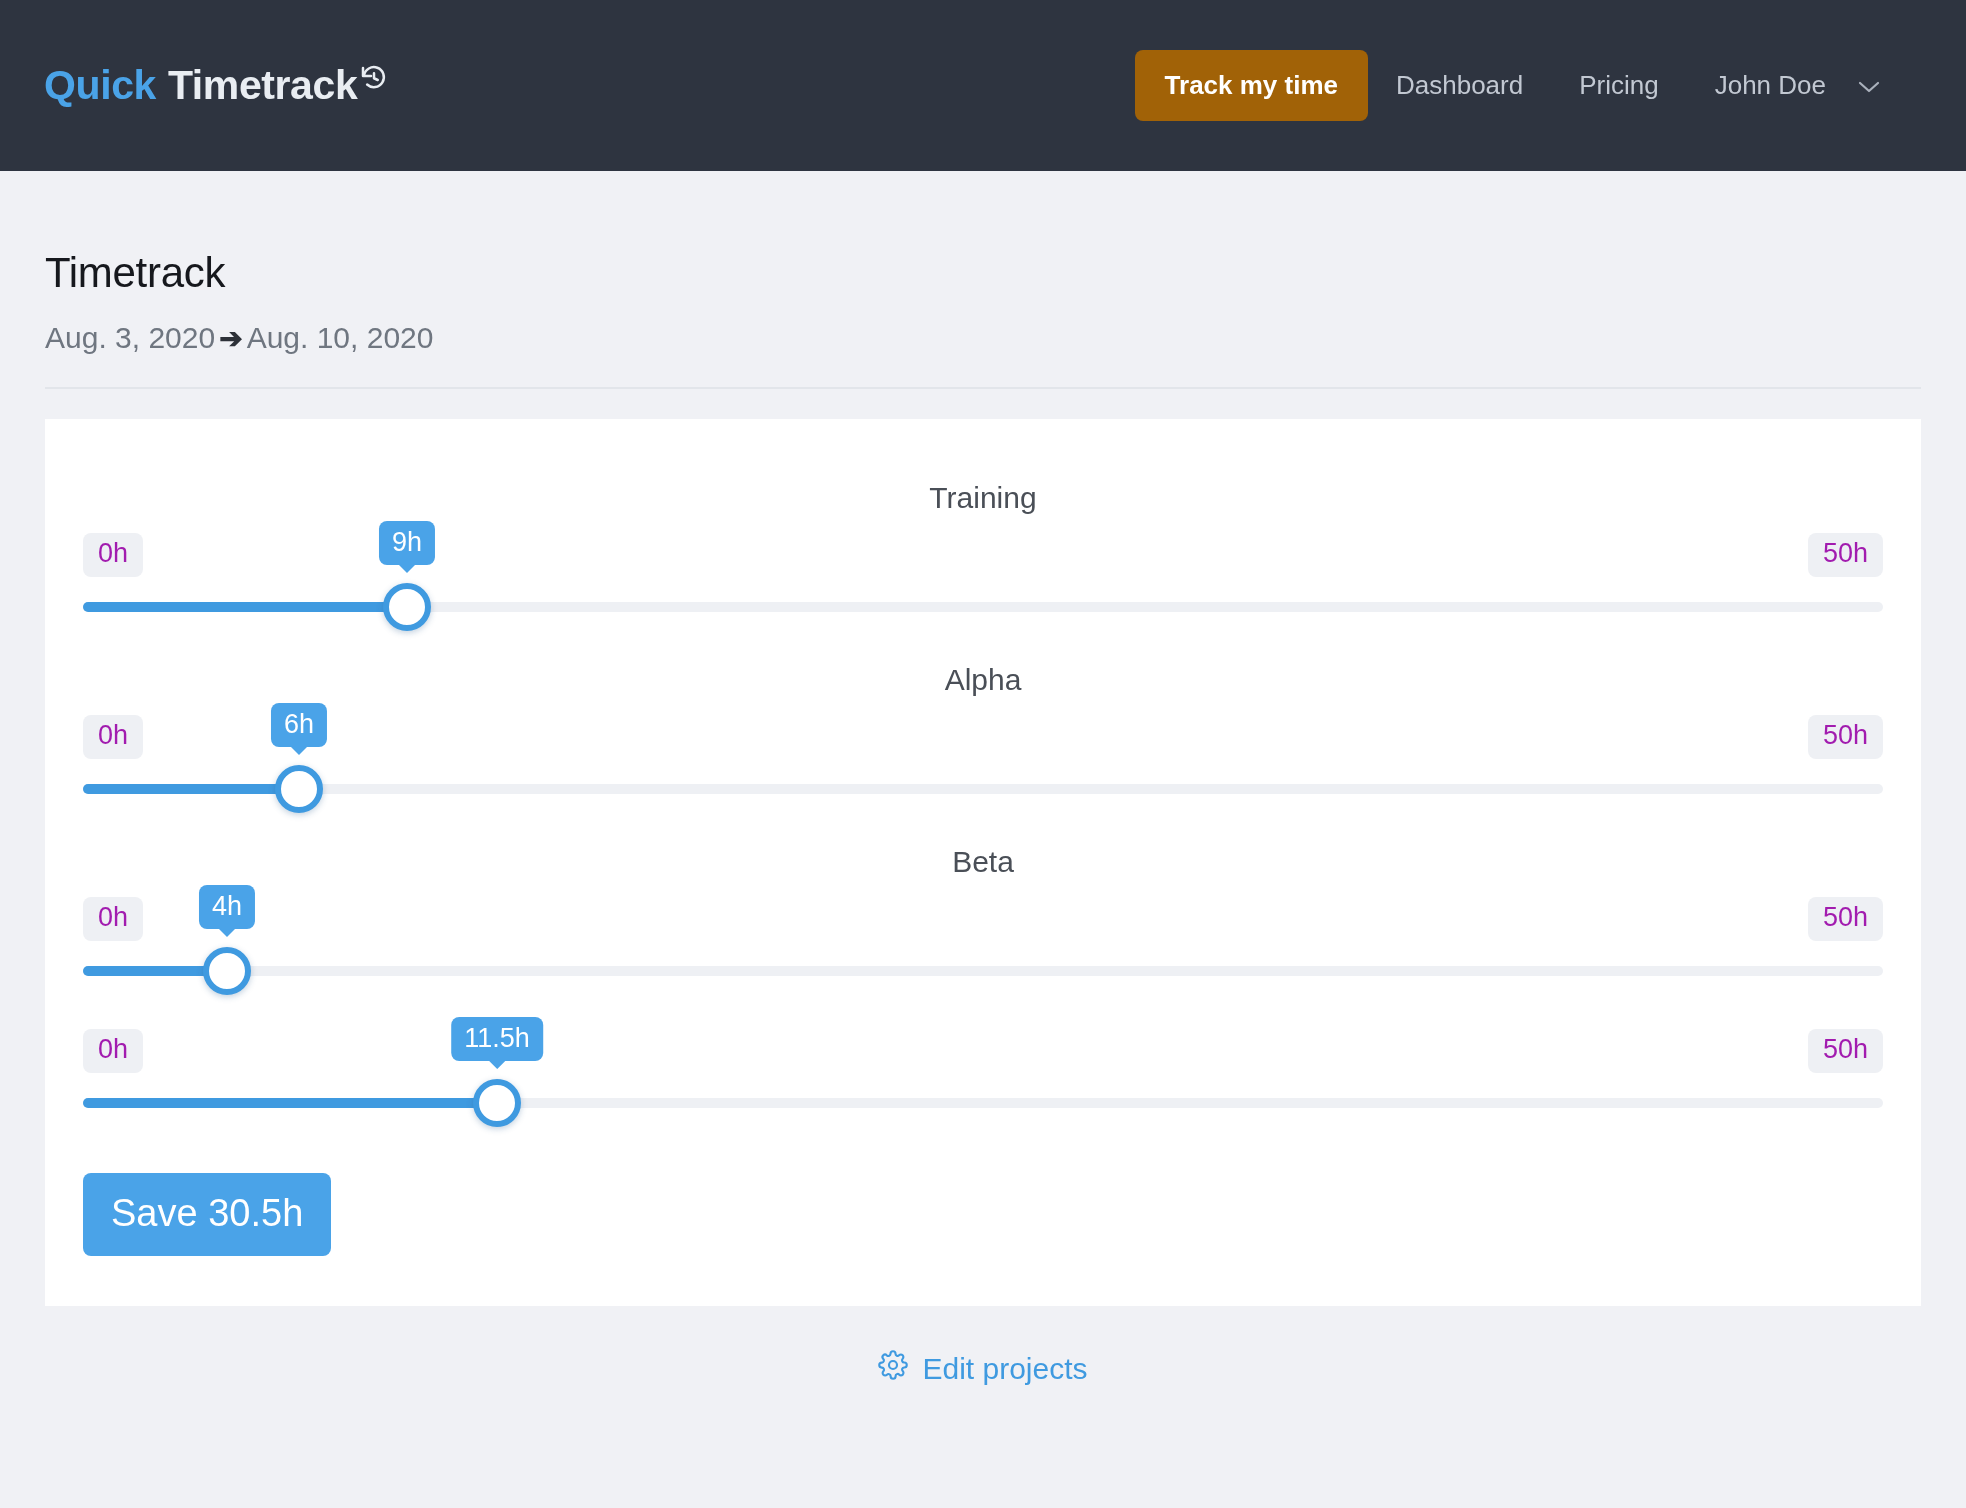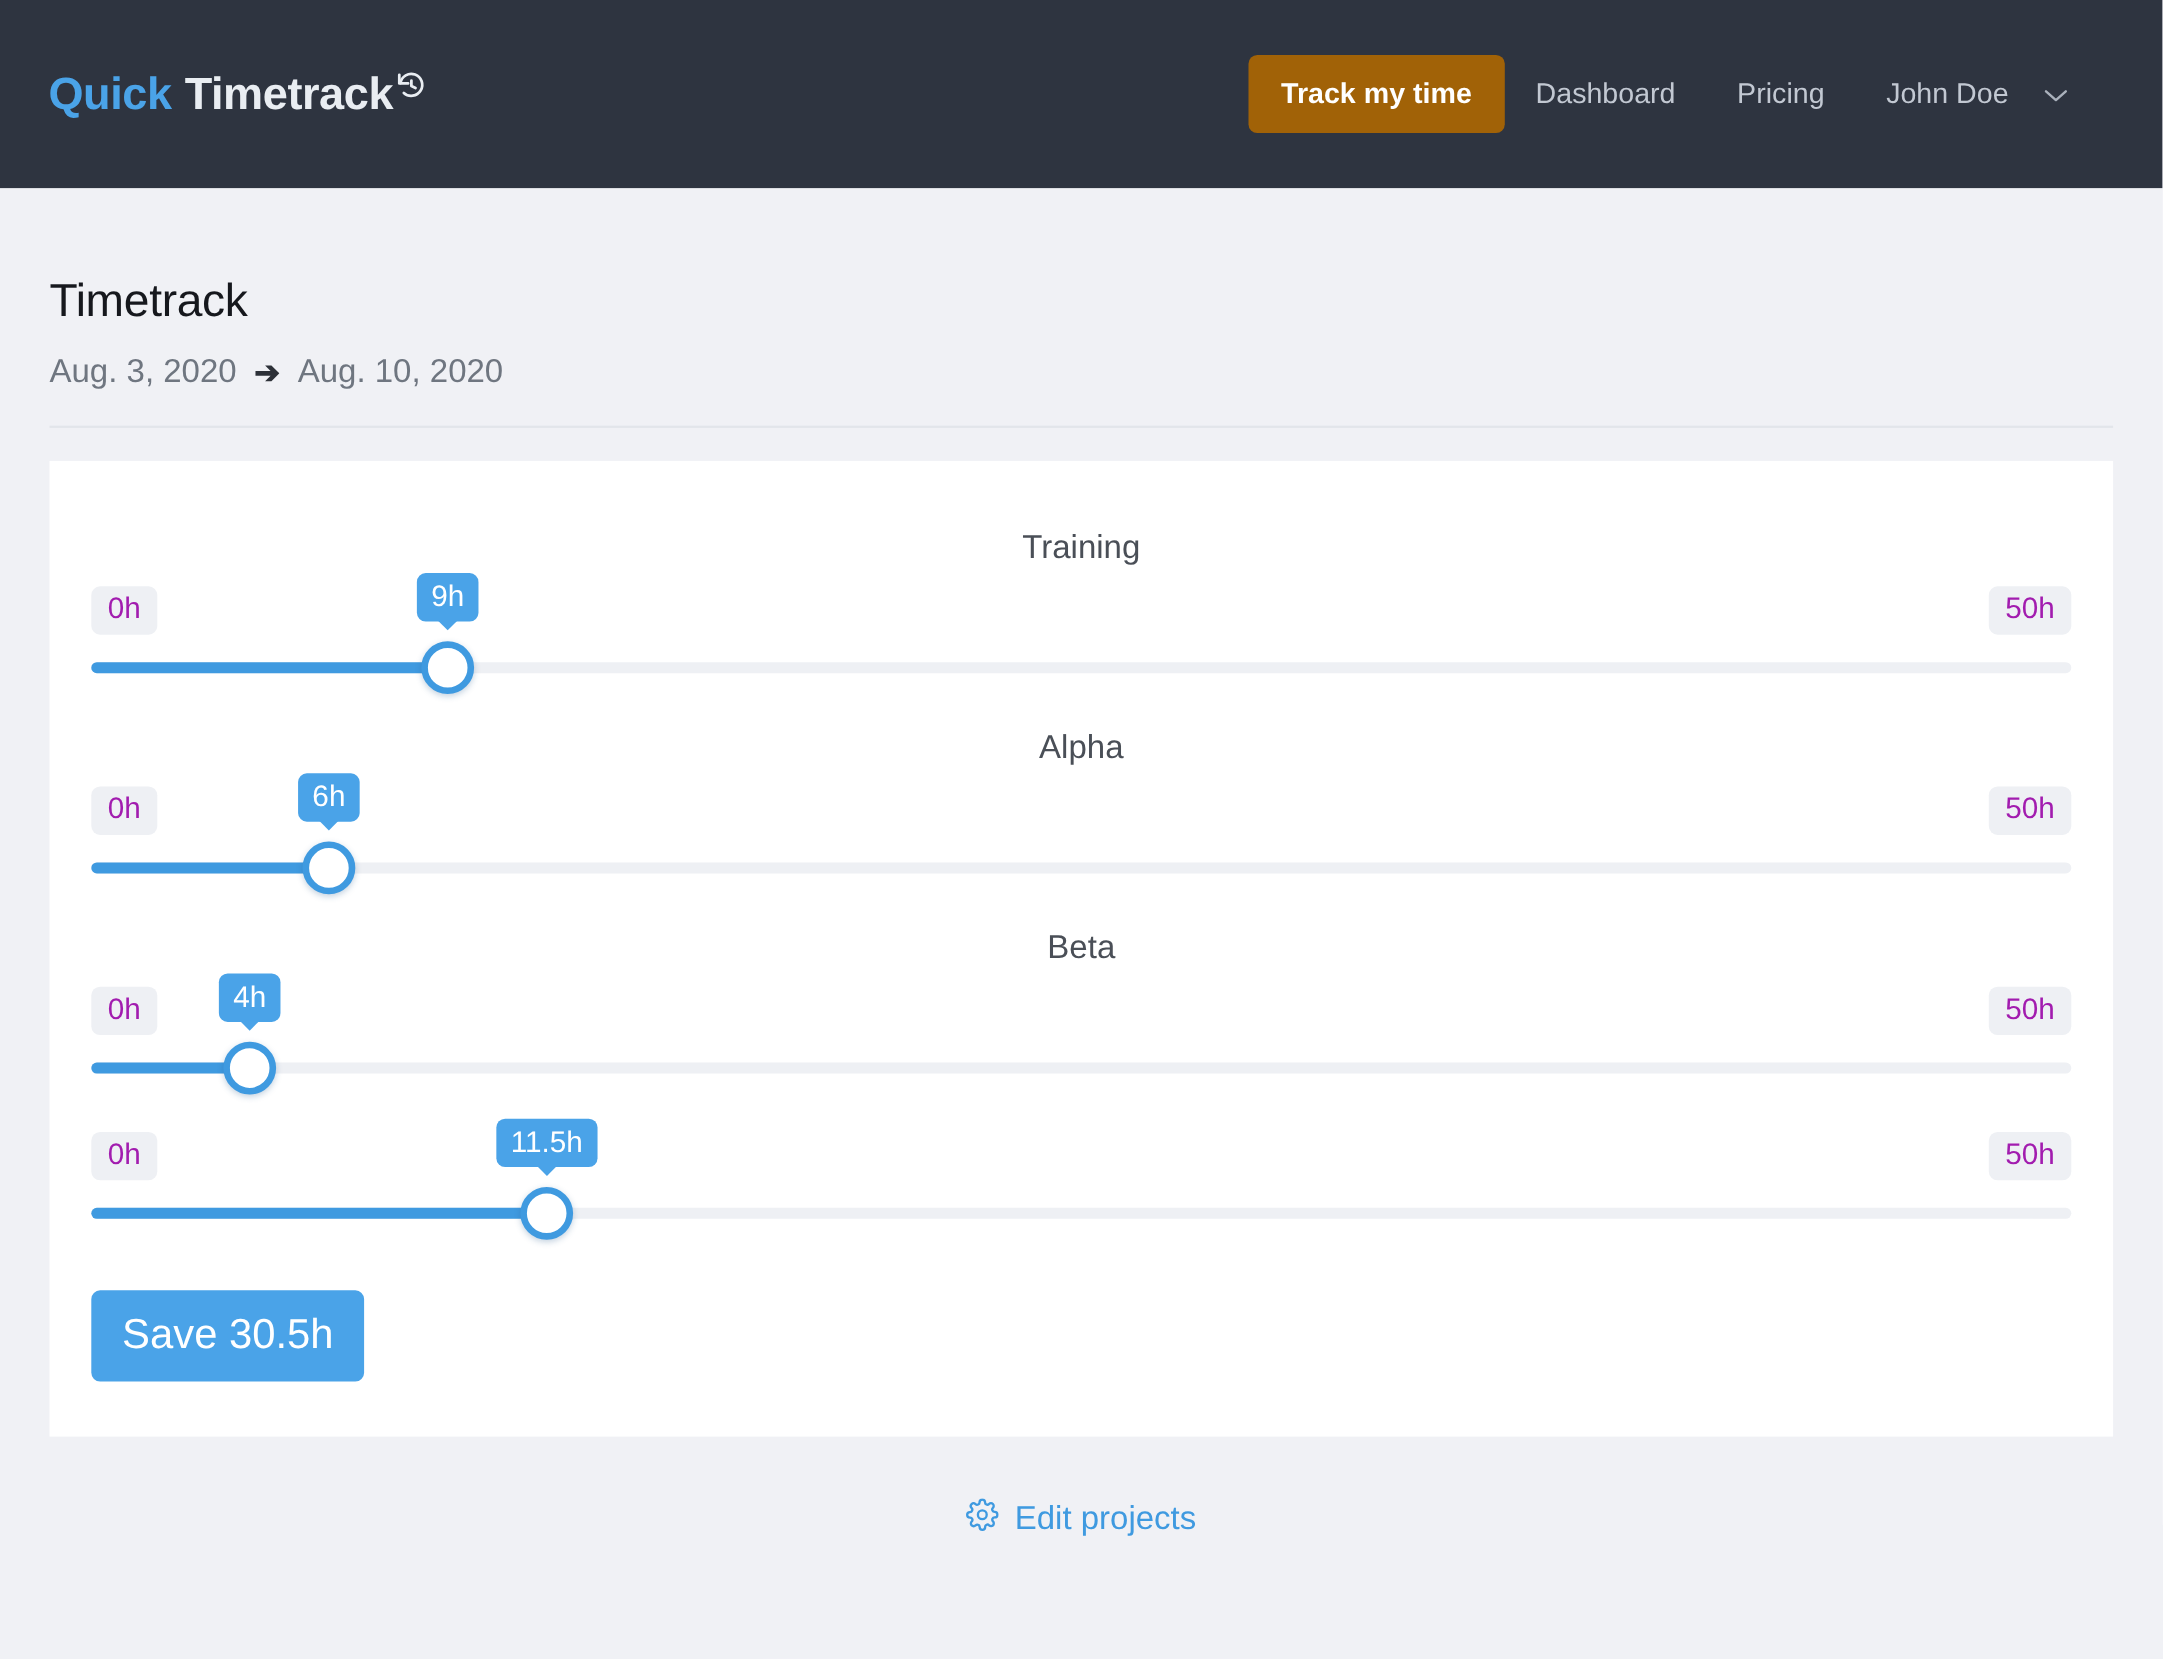--- a/index.html
+++ b/index.html
@@ -72,21 +72,21 @@
     font-size: 42px;
     color: #16181d;
     letter-spacing: -0.3px;
   }
   .page-subtitle {
     margin-top: 24px;
     font-size: 30px;
     color: #6f7680;
     display: flex;
     align-items: center;
-    gap: 16px;
+    gap: 4px;
     white-space: nowrap;
   }
   .arrow-glyph { color: #2d3138; font-size: 28px; font-weight: bold; }
   .divider {
     margin-top: 32px;
     height: 2px;
     background: #e2e5ea;
     width: 100%;
   }
 
@@ -186,21 +186,21 @@
     border: none;
     border-radius: 8px;
     padding: 19px 28px 21px 28px;
     cursor: pointer;
     font-family: "Liberation Sans", sans-serif;
     display: inline-block;
   }
 
   
   .footer {
-    margin-top: 56px;
+    margin-top: 44px;
     display: flex;
     justify-content: center;
     align-items: flex-end;
   }
   .edit-link {
     color: #3f9ae0;
     font-size: 30px;
     display: flex;
     align-items: center;
     gap: 14px;

